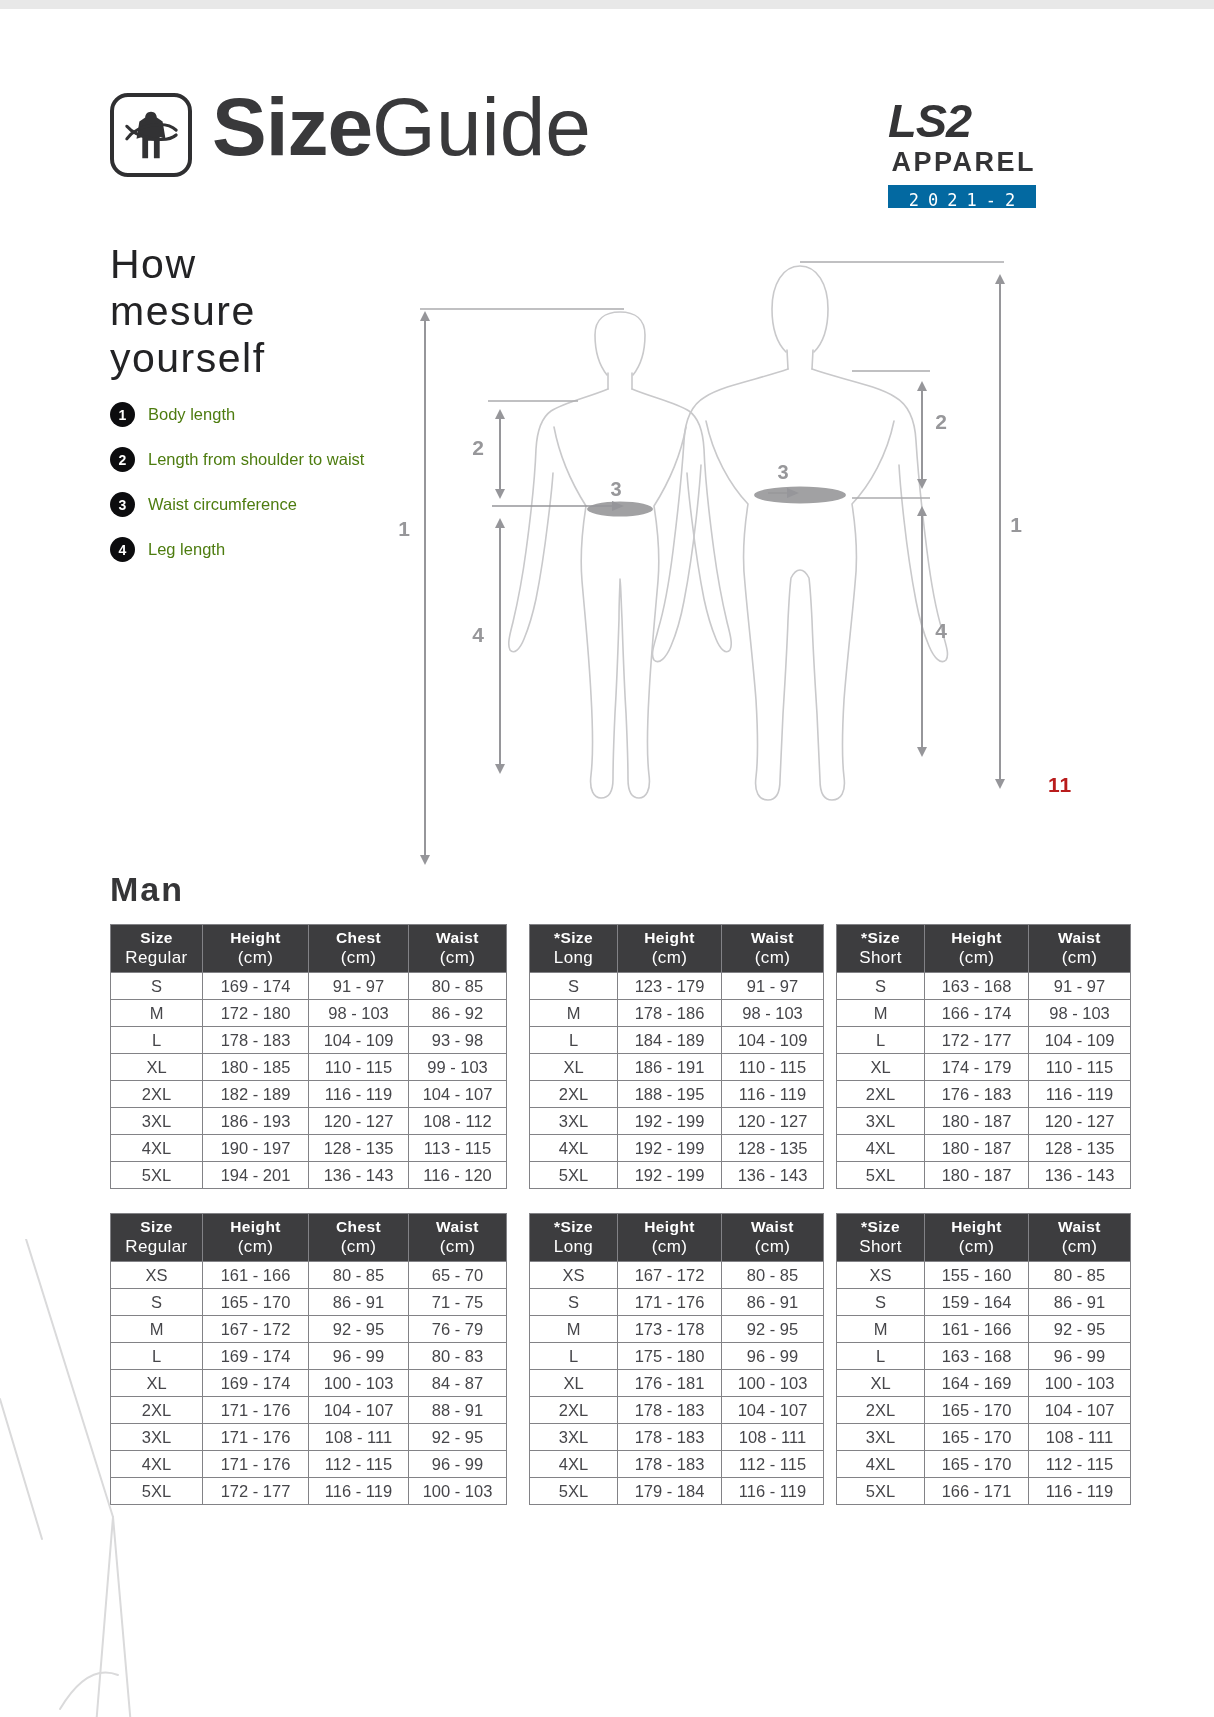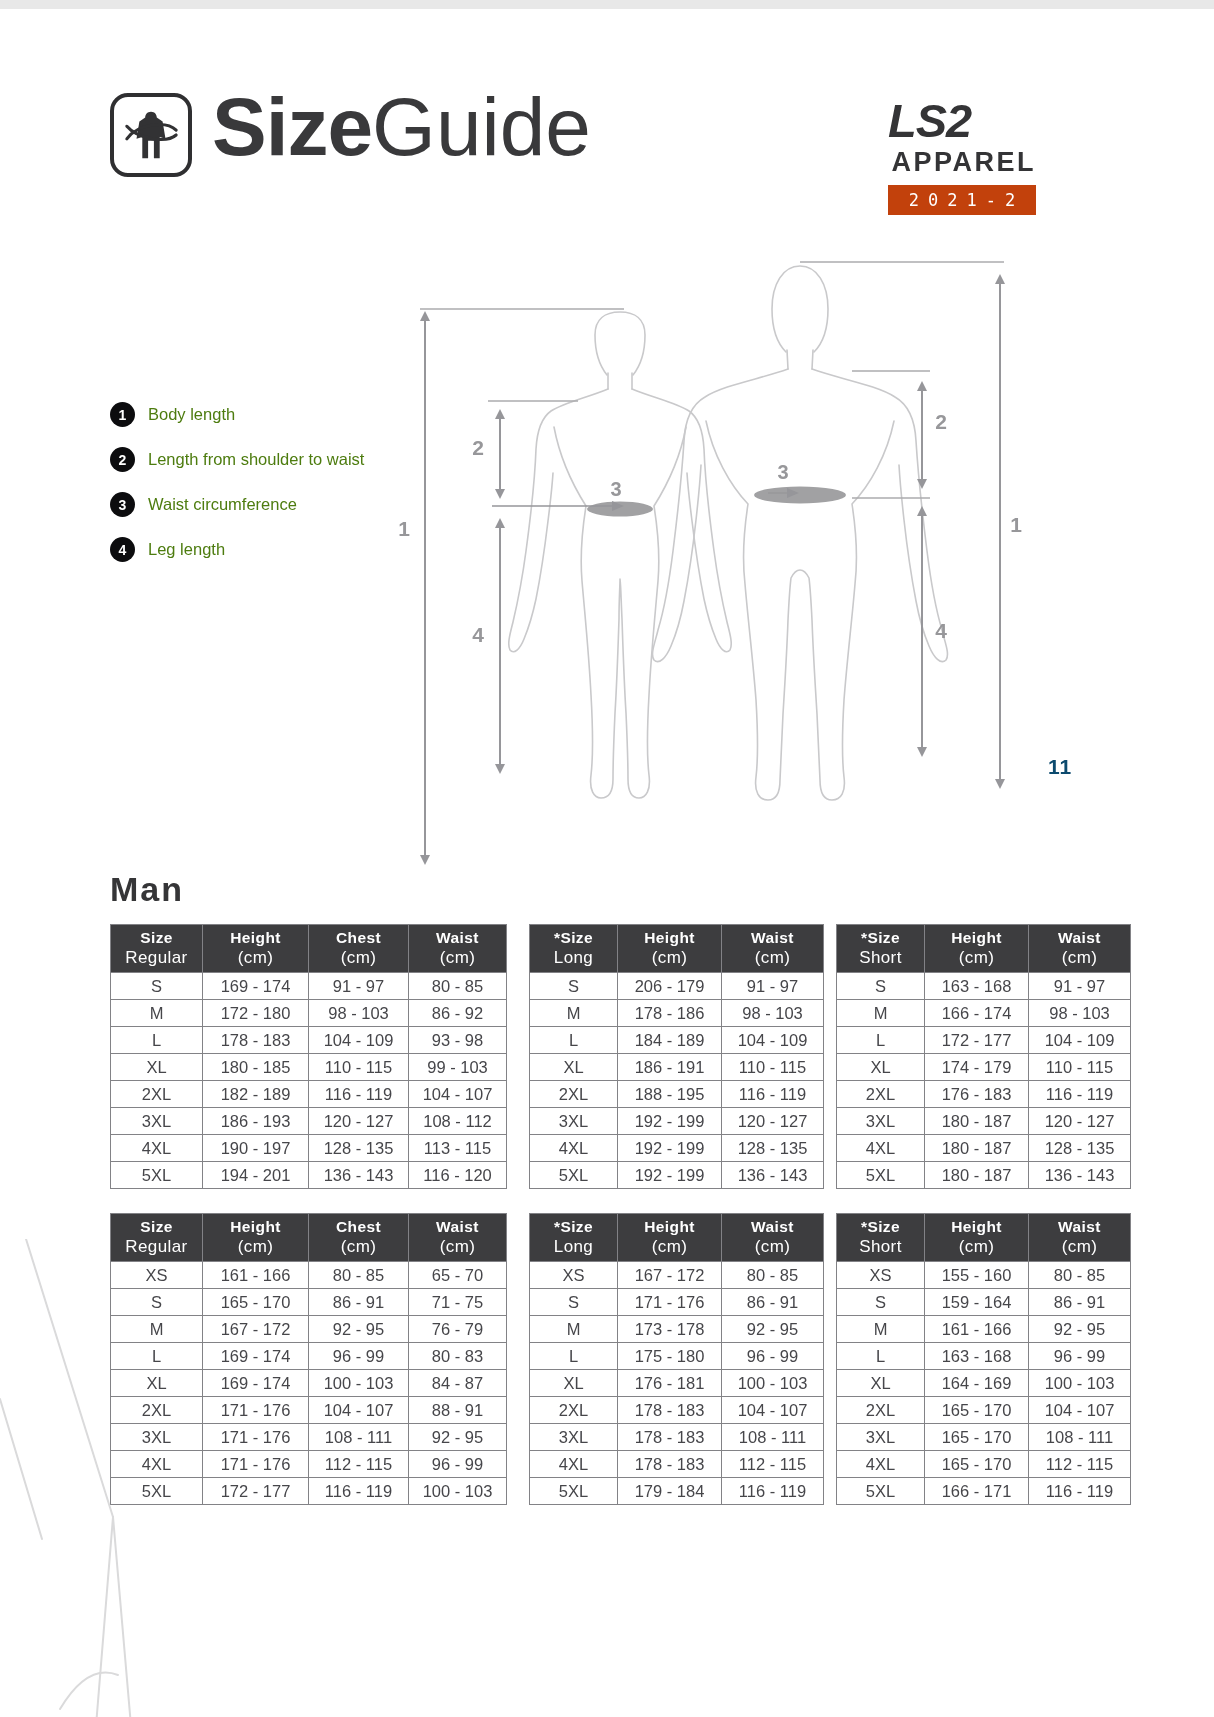--- a/index.html
+++ b/index.html
@@ -15,38 +15,38 @@
     display:flex; align-items:center; justify-content:center; }
   .logo-title { position:absolute; left:212px; top:72px; font-size:82px; line-height:92px;
     color:#39393b; letter-spacing:0px; white-space:nowrap; }
   .logo-title .bold { font-weight:900; letter-spacing:-1px; }
   .logo-title .light { font-weight:400; letter-spacing:0px; }
   .brand { position:absolute; left:888px; top:86px; width:148px; color:#343436; }
   .brand .ls2 { display:block; text-align:left; padding-right:6px; font-size:47px;
     line-height:52px; font-weight:900; font-style:italic; letter-spacing:-1px; }
   .brand .apparel { display:block; text-align:right; font-size:27px; line-height:30px;
     font-weight:800; letter-spacing:2.5px; }
-  .brand .badge { margin-top:8px; background:#c2410c; color:#fff; height:30px; line-height:30px;
+  .brand .badge { margin-top:8px; background:#0369a1; color:#fff; height:23px; line-height:30px;
     font-size:17px; letter-spacing:9px; padding-left:9px; text-align:center;
     font-family:"DejaVu Sans Mono", monospace; }
   
   .howto-title { position:absolute; left:110px; top:232px; font-size:41px; line-height:47px;
     color:#232325; letter-spacing:1.5px; font-weight:400; }
   .steps { position:absolute; left:110px; top:383px; }
   .step { display:flex; align-items:center; height:45px; }
   .step-num { width:25px; height:25px; border-radius:50%; background:#0c0c0e; color:#fff;
     font-size:14px; font-weight:700; display:flex; align-items:center; justify-content:center;
     margin-right:13px; flex:0 0 25px; }
   .step-label { font-size:16.5px; color:#4d7c0f; }
   
   .diagram { position:absolute; left:340px; top:230px; }
   .diagram text { font-family:"Liberation Sans", sans-serif; font-weight:bold; fill:#97979a; }
   
-  .page-num { position:absolute; left:1048px; top:746px; font-size:21px; font-weight:800;
-    color:#0c4a6e; letter-spacing:1px; }
+  .page-num { position:absolute; left:1048px; top:764px; font-size:21px; font-weight:800;
+    color:#b91c1c; letter-spacing:1px; }
   
   .size-section { position:absolute; left:110px; }
   #section-0 { top:861px; }
   #section-1 { top:1204px; }
   .size-section h3 { font-size:34px; font-weight:800; color:#353537; letter-spacing:2px;
     margin:0 0 15px 0; }
   .tables { display:flex; }
   table.sizes { border-collapse:collapse; table-layout:fixed; }
   table.wide   { width:396px; margin-right:22px; }
   table.narrow { width:294px; margin-right:12px; }
@@ -76,20 +76,25 @@
       <path d="M5,21 C16,34 46,39 56,30" fill="none" stroke="#323234" stroke-width="3.2" stroke-linecap="round"></path>
     </svg>
   </div>
   <div class="logo-title"><span class="bold">Size</span><span class="light">Guide</span></div>
   <div class="brand">
     <span class="ls2">LS2</span>
     <span class="apparel">APPAREL</span>
     <div class="badge">2021-2</div>
   </div>
 
+  <div class="howto-title">
+    <span style="display:block">How</span>
+    <span style="display:block">mesure</span>
+    <span style="display:block">yourself</span>
+  </div>
   <div class="steps">
     <div class="step">
       <span class="step-num">1</span>
       <span class="step-label">Body length</span>
     </div>
     <div class="step">
       <span class="step-num">2</span>
       <span class="step-label">Length from shoulder to waist</span>
     </div>
     <div class="step">
@@ -255,21 +260,21 @@
                 </th>
                 <th>
                   <span class="l1">Waist</span>
                   <span class="l2">(cm)</span>
                 </th>
               </tr>
             </thead>
             <tbody>
               <tr>
                 <td>S</td>
-                <td>206 - 179</td>
+                <td>123 - 179</td>
                 <td>91 - 97</td>
               </tr>
               <tr>
                 <td>M</td>
                 <td>178 - 186</td>
                 <td>98 - 103</td>
               </tr>
               <tr>
                 <td>L</td>
                 <td>184 - 189</td>

